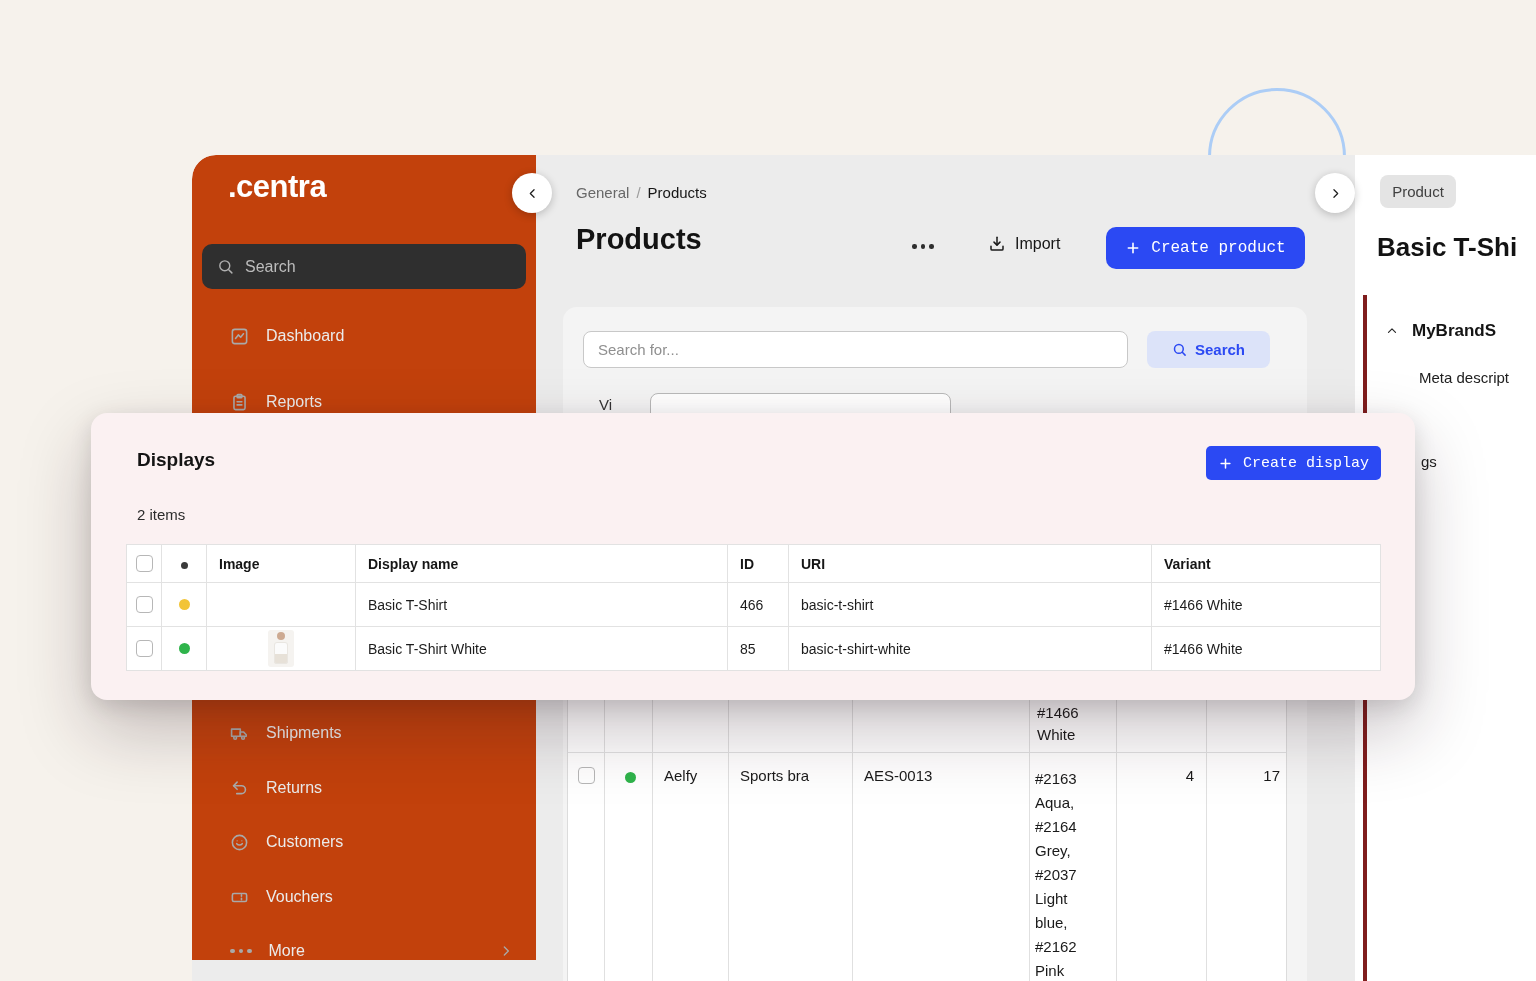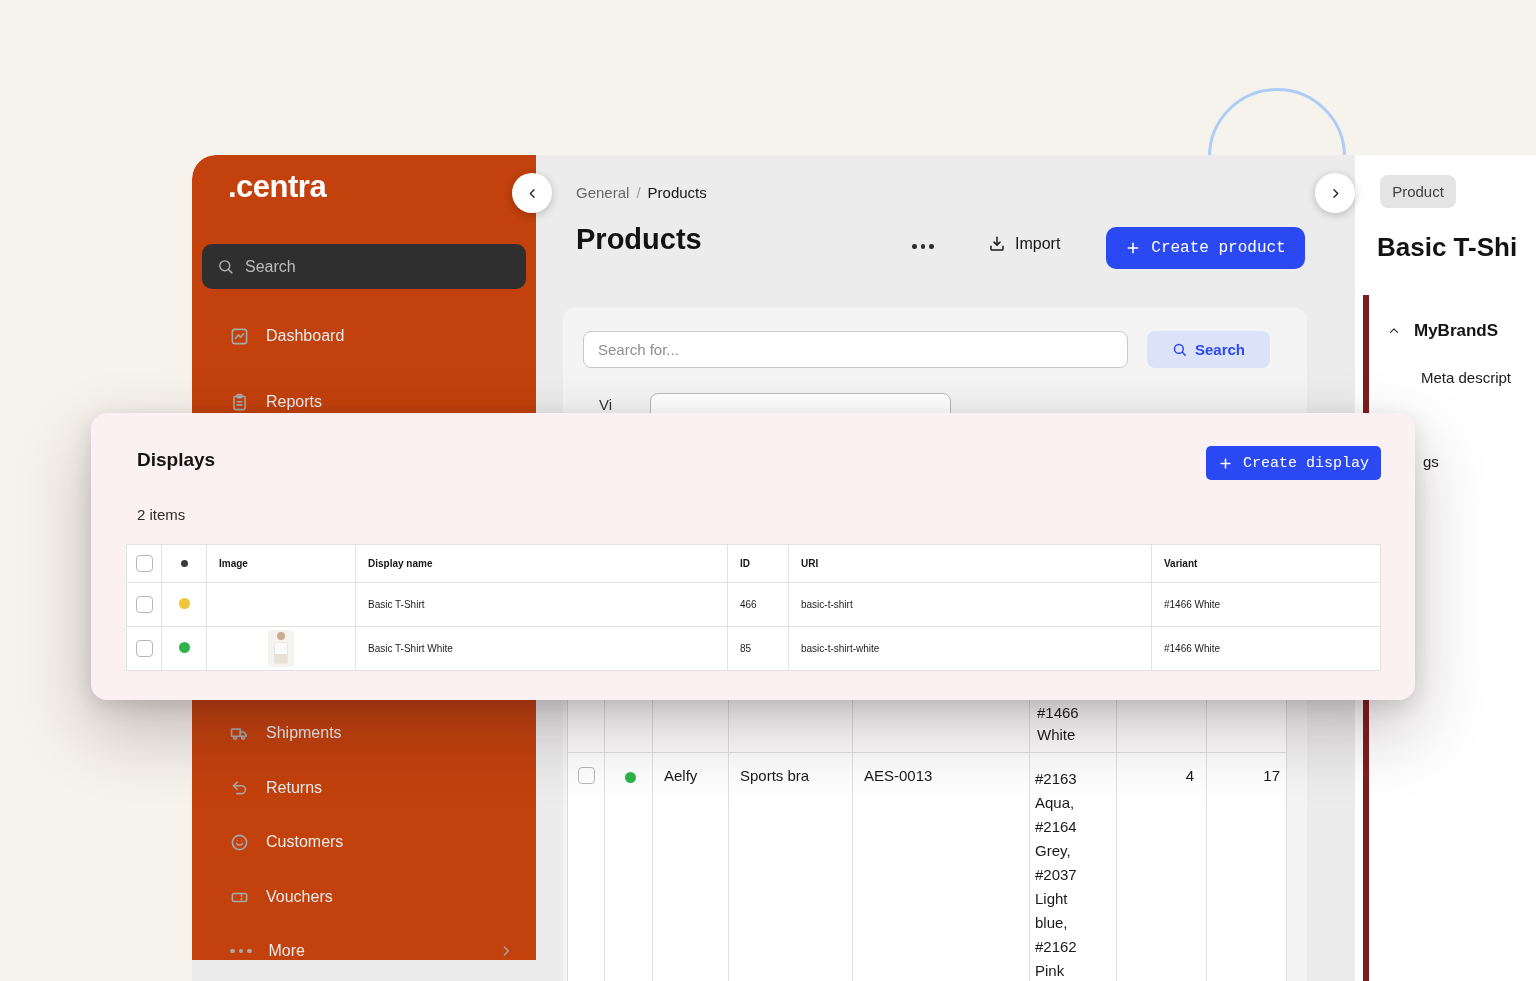--- a/index.html
+++ b/index.html
@@ -78,33 +78,33 @@
   
   .cbx { width:17px; height:17px; border:1.5px solid #b7b7b7; border-radius:4px; background:#fff; cursor:pointer; }
   .status-dot { display:inline-block; width:11px; height:11px; border-radius:50%; }
   .mini-dot { display:inline-block; width:7px; height:7px; border-radius:50%; background:#3a3a3a; }
 
   
   .right-panel { position:absolute; left:1163px; top:0; width:181px; height:826px; background:#ffffff; }
   .type-badge { position:absolute; left:25px; top:20px; width:76px; height:33px; background:#e4e4e4; border-radius:8px;
     display:flex; align-items:center; justify-content:center; font-size:15px; color:#404040; }
   .rp-title { position:absolute; left:22px; top:77px; font-size:26px; font-weight:700; color:#131313; white-space:nowrap; }
-  .rp-card { position:absolute; left:8px; top:140px; width:173px; height:686px; background:#fff; border-left:6px solid #7f1d1d;text-decoration:underline; }
+  .rp-card { position:absolute; left:8px; top:140px; width:173px; height:686px; background:#fff; border-left:4px solid #7f1d1d;text-decoration:underline; }
   .rp-section { position:absolute; left:18px; top:26px; display:flex; align-items:center; gap:13px; font-size:17px; font-weight:700; color:#141414; white-space:nowrap; }
   .rp-section .icon { color:#2a2a2a; }
   .rp-meta { position:absolute; left:52px; top:74px; font-size:15px; color:#202020; white-space:nowrap; }
   .rp-peek { position:absolute; left:54px; top:158px; font-size:15px; color:#202020; white-space:nowrap; }
 
   
   .displays-card { left:91px; top:413px; width:1324px; height:287px; background:#fbf1f2; border-radius:16px; z-index:50;
     box-shadow:0 30px 70px rgba(45,20,30,.25), 0 6px 22px rgba(0,0,0,.12); }
   .dp-title { position:absolute; left:46px; top:36px; font-size:19px; font-weight:700; color:#141414; }
   .dp-create-btn { position:absolute; left:1115px; top:33px; width:175px; height:34px; font-size:15px; border-radius:5px; }
   .dp-count { position:absolute; left:46px; top:93px; font-size:15px; color:#2c2c2c; }
-  .dp-table { position:absolute; left:35px; top:131px; width:1254px; border-collapse:collapse; background:#fff; table-layout:fixed; font-size:10px; color:#1c1c1c; }
+  .dp-table { position:absolute; left:35px; top:131px; width:1254px; border-collapse:collapse; background:#fff; table-layout:fixed; font-size:14px; color:#1c1c1c; }
   .dp-table th, .dp-table td { border:1px solid #e2e2e2; text-align:left; padding:0 0 0 12px; }
   .dp-table th { height:38px; font-weight:700; color:#161616; }
   .dp-table td { height:44px; }
   .dp-table .cc { padding:0; text-align:center; }
   .dp-table .cc > * { margin:0 auto; }
   .c1{width:35px} .c2{width:45px} .c3{width:149px} .c4{width:372px} .c5{width:61px} .c6{width:363px} .c7{width:229px}
 
   
   .thumb { width:26px; height:37px; background:#f5f3f0; border-radius:3px; position:relative; margin-left:12px; }
   .thumb::before { content:""; position:absolute; left:9px; top:2px; width:8px; height:8px; border-radius:50%; background:#cdaa92; }

